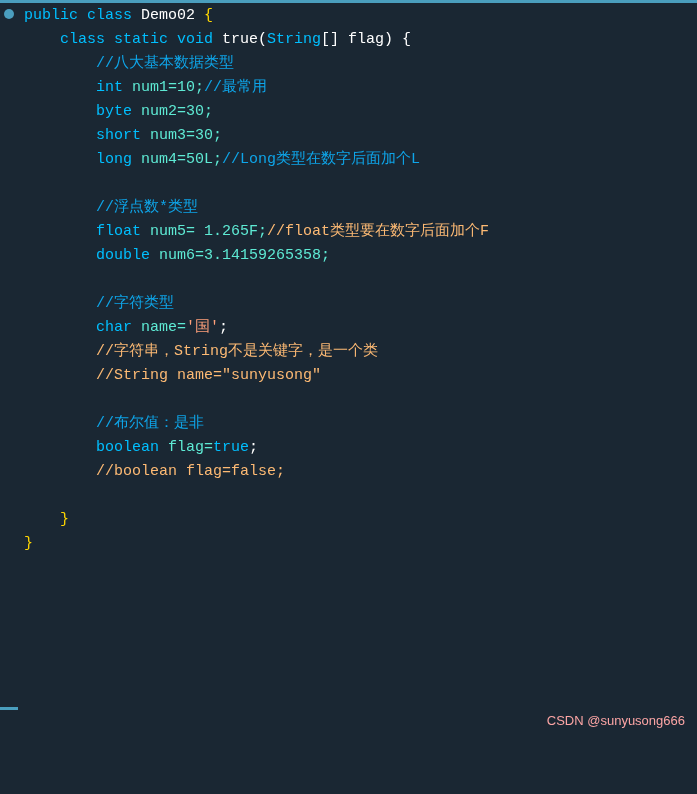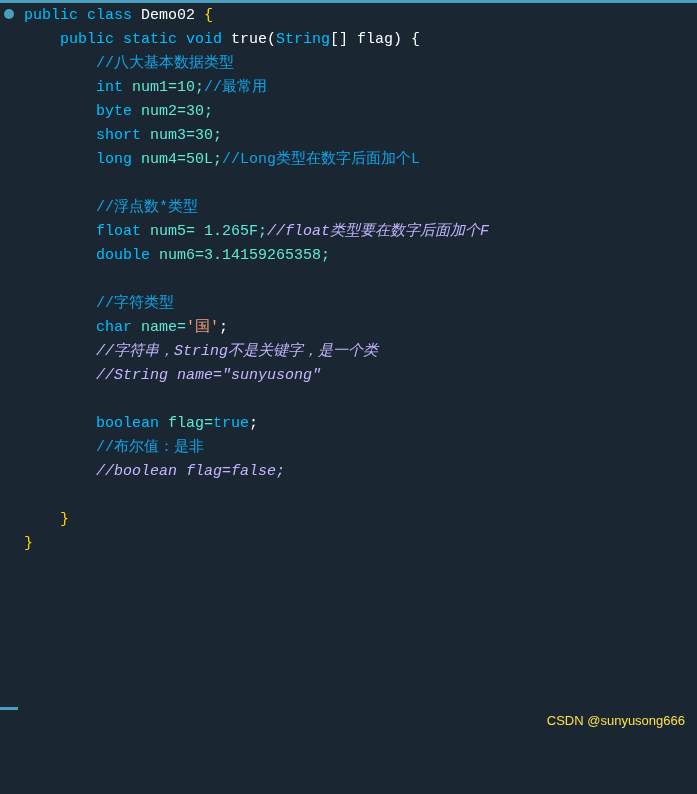--- a/index.html
+++ b/index.html
@@ -53,30 +53,30 @@
 
     .line-content {
       flex: 1;
     }
 
     
     .kw { color: #00bfff; } 
     .cn { color: #ffffff; } 
     .br { color: #ffd700; } 
     .cm { color: #0ea5e9; } 
-    .cm-italic { color: #c4b5fd; font-style: italic; } 
+    .cm-italic { color: #fdba74; } 
     .var { color: #5eead4; } 
     .punct { color: #ffffff; } 
     .ch { color: #ffa07a; } 
 
     .watermark {
       position: absolute;
       bottom: 8px;
       right: 12px;
-      color: #fde047;
+      color: #fca5a5;
       font-family: Arial, sans-serif;
       font-size: 13px;
     }
 
     
     .top-accent {
       position: absolute;
       top: 0;
       left: 0;
       width: 697px;
@@ -94,38 +94,38 @@
     }
   </style>
 </head>
 <body>
 
 <div class="code-container">
   <div class="top-accent"></div>
 
   <div id="lines-container">
       <div class="line"><div class="line-gutter"><span class="gutter-mark"></span></div><div class="line-content"><span class="kw">public class</span><span class="cn"> Demo02 </span><span class="br">{</span></div></div>
-      <div class="line"><div class="line-gutter"></div><div class="line-content"><span>    </span><span class="kw">public static void </span><span class="cn">true</span><span class="punct">(</span><span class="kw">String</span><span class="punct">[] flag) {</span></div></div>
+      <div class="line"><div class="line-gutter"></div><div class="line-content"><span>    </span><span class="kw">class static void </span><span class="cn">true</span><span class="punct">(</span><span class="kw">String</span><span class="punct">[] flag) {</span></div></div>
       <div class="line"><div class="line-gutter"></div><div class="line-content"><span>        </span><span class="cm">//八大基本数据类型</span></div></div>
       <div class="line"><div class="line-gutter"></div><div class="line-content"><span>        </span><span class="kw">int </span><span class="var">num1=10;</span><span class="cm">//最常用</span></div></div>
       <div class="line"><div class="line-gutter"></div><div class="line-content"><span>        </span><span class="kw">byte </span><span class="var">num2=30;</span></div></div>
       <div class="line"><div class="line-gutter"></div><div class="line-content"><span>        </span><span class="kw">short </span><span class="var">num3=30;</span></div></div>
       <div class="line"><div class="line-gutter"></div><div class="line-content"><span>        </span><span class="kw">long </span><span class="var">num4=50L;</span><span class="cm">//Long类型在数字后面加个L</span></div></div>
       <div class="line"><div class="line-gutter"></div><div class="line-content">&nbsp;</div></div>
       <div class="line"><div class="line-gutter"></div><div class="line-content"><span>        </span><span class="cm">//浮点数*类型</span></div></div>
       <div class="line"><div class="line-gutter"></div><div class="line-content"><span>        </span><span class="kw">float </span><span class="var">num5= 1.265F;</span><span class="cm-italic">//float类型要在数字后面加个F</span></div></div>
       <div class="line"><div class="line-gutter"></div><div class="line-content"><span>        </span><span class="kw">double </span><span class="var">num6=3.14159265358;</span></div></div>
       <div class="line"><div class="line-gutter"></div><div class="line-content">&nbsp;</div></div>
       <div class="line"><div class="line-gutter"></div><div class="line-content"><span>        </span><span class="cm">//字符类型</span></div></div>
       <div class="line"><div class="line-gutter"></div><div class="line-content"><span>        </span><span class="kw">char </span><span class="var">name=</span><span class="ch">'国'</span><span class="punct">;</span></div></div>
       <div class="line"><div class="line-gutter"></div><div class="line-content"><span>        </span><span class="cm-italic">//字符串，String不是关键字，是一个类</span></div></div>
       <div class="line"><div class="line-gutter"></div><div class="line-content"><span>        </span><span class="cm-italic">//String name="sunyusong"</span></div></div>
       <div class="line"><div class="line-gutter"></div><div class="line-content">&nbsp;</div></div>
+      <div class="line"><div class="line-gutter"></div><div class="line-content"><span>        </span><span class="cm">//布尔值：是非</span></div></div>
       <div class="line"><div class="line-gutter"></div><div class="line-content"><span>        </span><span class="kw">boolean </span><span class="var">flag=</span><span class="kw">true</span><span class="punct">;</span></div></div>
-      <div class="line"><div class="line-gutter"></div><div class="line-content"><span>        </span><span class="cm">//布尔值：是非</span></div></div>
       <div class="line"><div class="line-gutter"></div><div class="line-content"><span>        </span><span class="cm-italic">//boolean flag=false;</span></div></div>
       <div class="line"><div class="line-gutter"></div><div class="line-content">&nbsp;</div></div>
       <div class="line"><div class="line-gutter"></div><div class="line-content"><span>    </span><span class="br">}</span></div></div>
       <div class="line"><div class="line-gutter"></div><div class="line-content"><span class="br">}</span></div></div>
     </div>
 
   <div class="watermark">CSDN @sunyusong666</div>
   <div class="bottom-accent"></div>
 </div>
 

